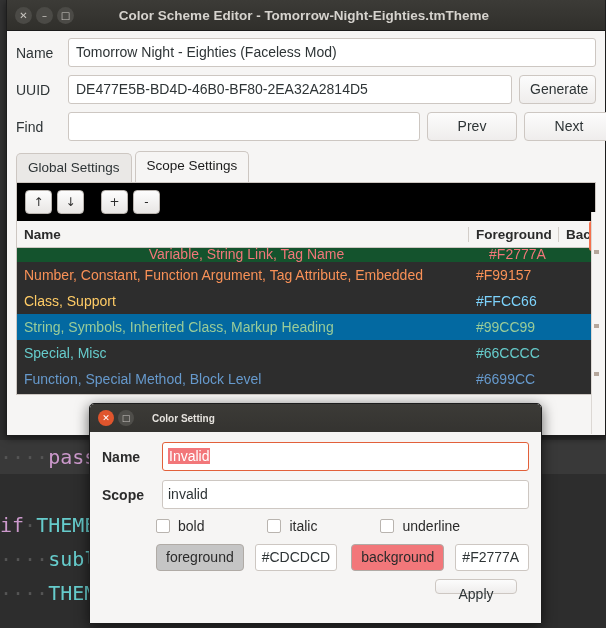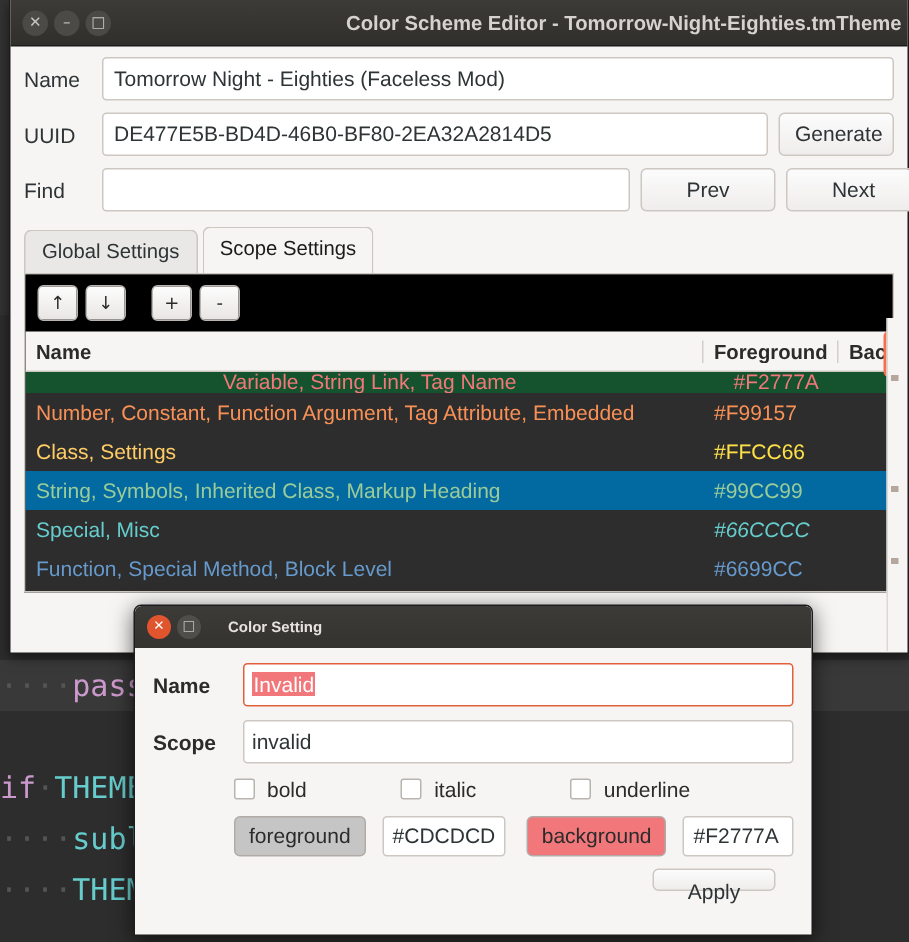--- a/index.html
+++ b/index.html
@@ -48,21 +48,21 @@
     position: relative;
   }
   .wbtns { display: flex; gap: 4px; margin-left: 8px; }
   .wbtn {
     width: 17px; height: 17px; border-radius: 50%;
     background: #4b4a46;
     color: #c9c6c1; font-size: 10px; line-height: 17px; text-align: center;
     font-family: "DejaVu Sans", sans-serif;
   }
   .wtitle {
-    position: absolute; left: 0; right: 4px; text-align: right;
+    position: absolute; left: 0; right: 4px; text-align: center;
     color: #d6d3ce; font-size: 13.5px; font-weight: bold;
     pointer-events: none;
   }
 
   
   .form { padding: 7px 9px 0 9px; }
   .frow { display: flex; align-items: center; margin-bottom: 8px; }
   .flabel {
     width: 52px; font-size: 14px; color: #2e3436; flex: none;
   }
@@ -303,32 +303,32 @@
             <div class="tcell name" style="color: rgb(242, 119, 122);">Variable, String Link, Tag Name</div>
             <div class="tcell fg" style="color: rgb(242, 119, 122);">#F2777A</div>
             <div class="tcell bg" style="color: rgb(242, 119, 122);"></div>
           </div>
           <div class="trow" style="background: rgb(45, 45, 45);">
             <div class="tcell name" style="color: rgb(249, 145, 87);">Number, Constant, Function Argument, Tag Attribute, Embedded</div>
             <div class="tcell fg" style="color: rgb(249, 145, 87);">#F99157</div>
             <div class="tcell bg" style="color: rgb(249, 145, 87);"></div>
           </div>
           <div class="trow" style="background: rgb(45, 45, 45);">
-            <div class="tcell name" style="color: rgb(255, 204, 102);">Class, Settings</div>
-            <div class="tcell fg" style="color: #fde047;">#FFCC66</div>
+            <div class="tcell name" style="color: rgb(255, 204, 102);">Class, Support</div>
+            <div class="tcell fg" style="color: #7dd3fc;">#FFCC66</div>
             <div class="tcell bg" style="color: rgb(255, 204, 102);"></div>
           </div>
           <div class="trow" style="background: #0369a1;">
             <div class="tcell name" style="color: rgb(153, 204, 153);">String, Symbols, Inherited Class, Markup Heading</div>
             <div class="tcell fg" style="color: rgb(153, 204, 153);">#99CC99</div>
             <div class="tcell bg" style="color: rgb(153, 204, 153);"></div>
           </div>
           <div class="trow" style="background: rgb(45, 45, 45);">
             <div class="tcell name" style="color: rgb(102, 204, 204);">Special, Misc</div>
-            <div class="tcell fg" style="color: rgb(102, 204, 204); font-style: italic;">#66CCCC</div>
+            <div class="tcell fg" style="color: rgb(102, 204, 204);">#66CCCC</div>
             <div class="tcell bg" style="color: rgb(102, 204, 204);"></div>
           </div>
           <div class="trow" style="background: rgb(45, 45, 45);">
             <div class="tcell name" style="color: rgb(102, 153, 204);">Function, Special Method, Block Level</div>
             <div class="tcell fg" style="color: rgb(102, 153, 204);">#6699CC</div>
             <div class="tcell bg" style="color: rgb(102, 153, 204);"></div>
           </div>
           <div class="trow" style="background: rgb(45, 45, 45);">
             <div class="tcell bg" style="color: rgb(204, 153, 204);"></div>
           </div>

